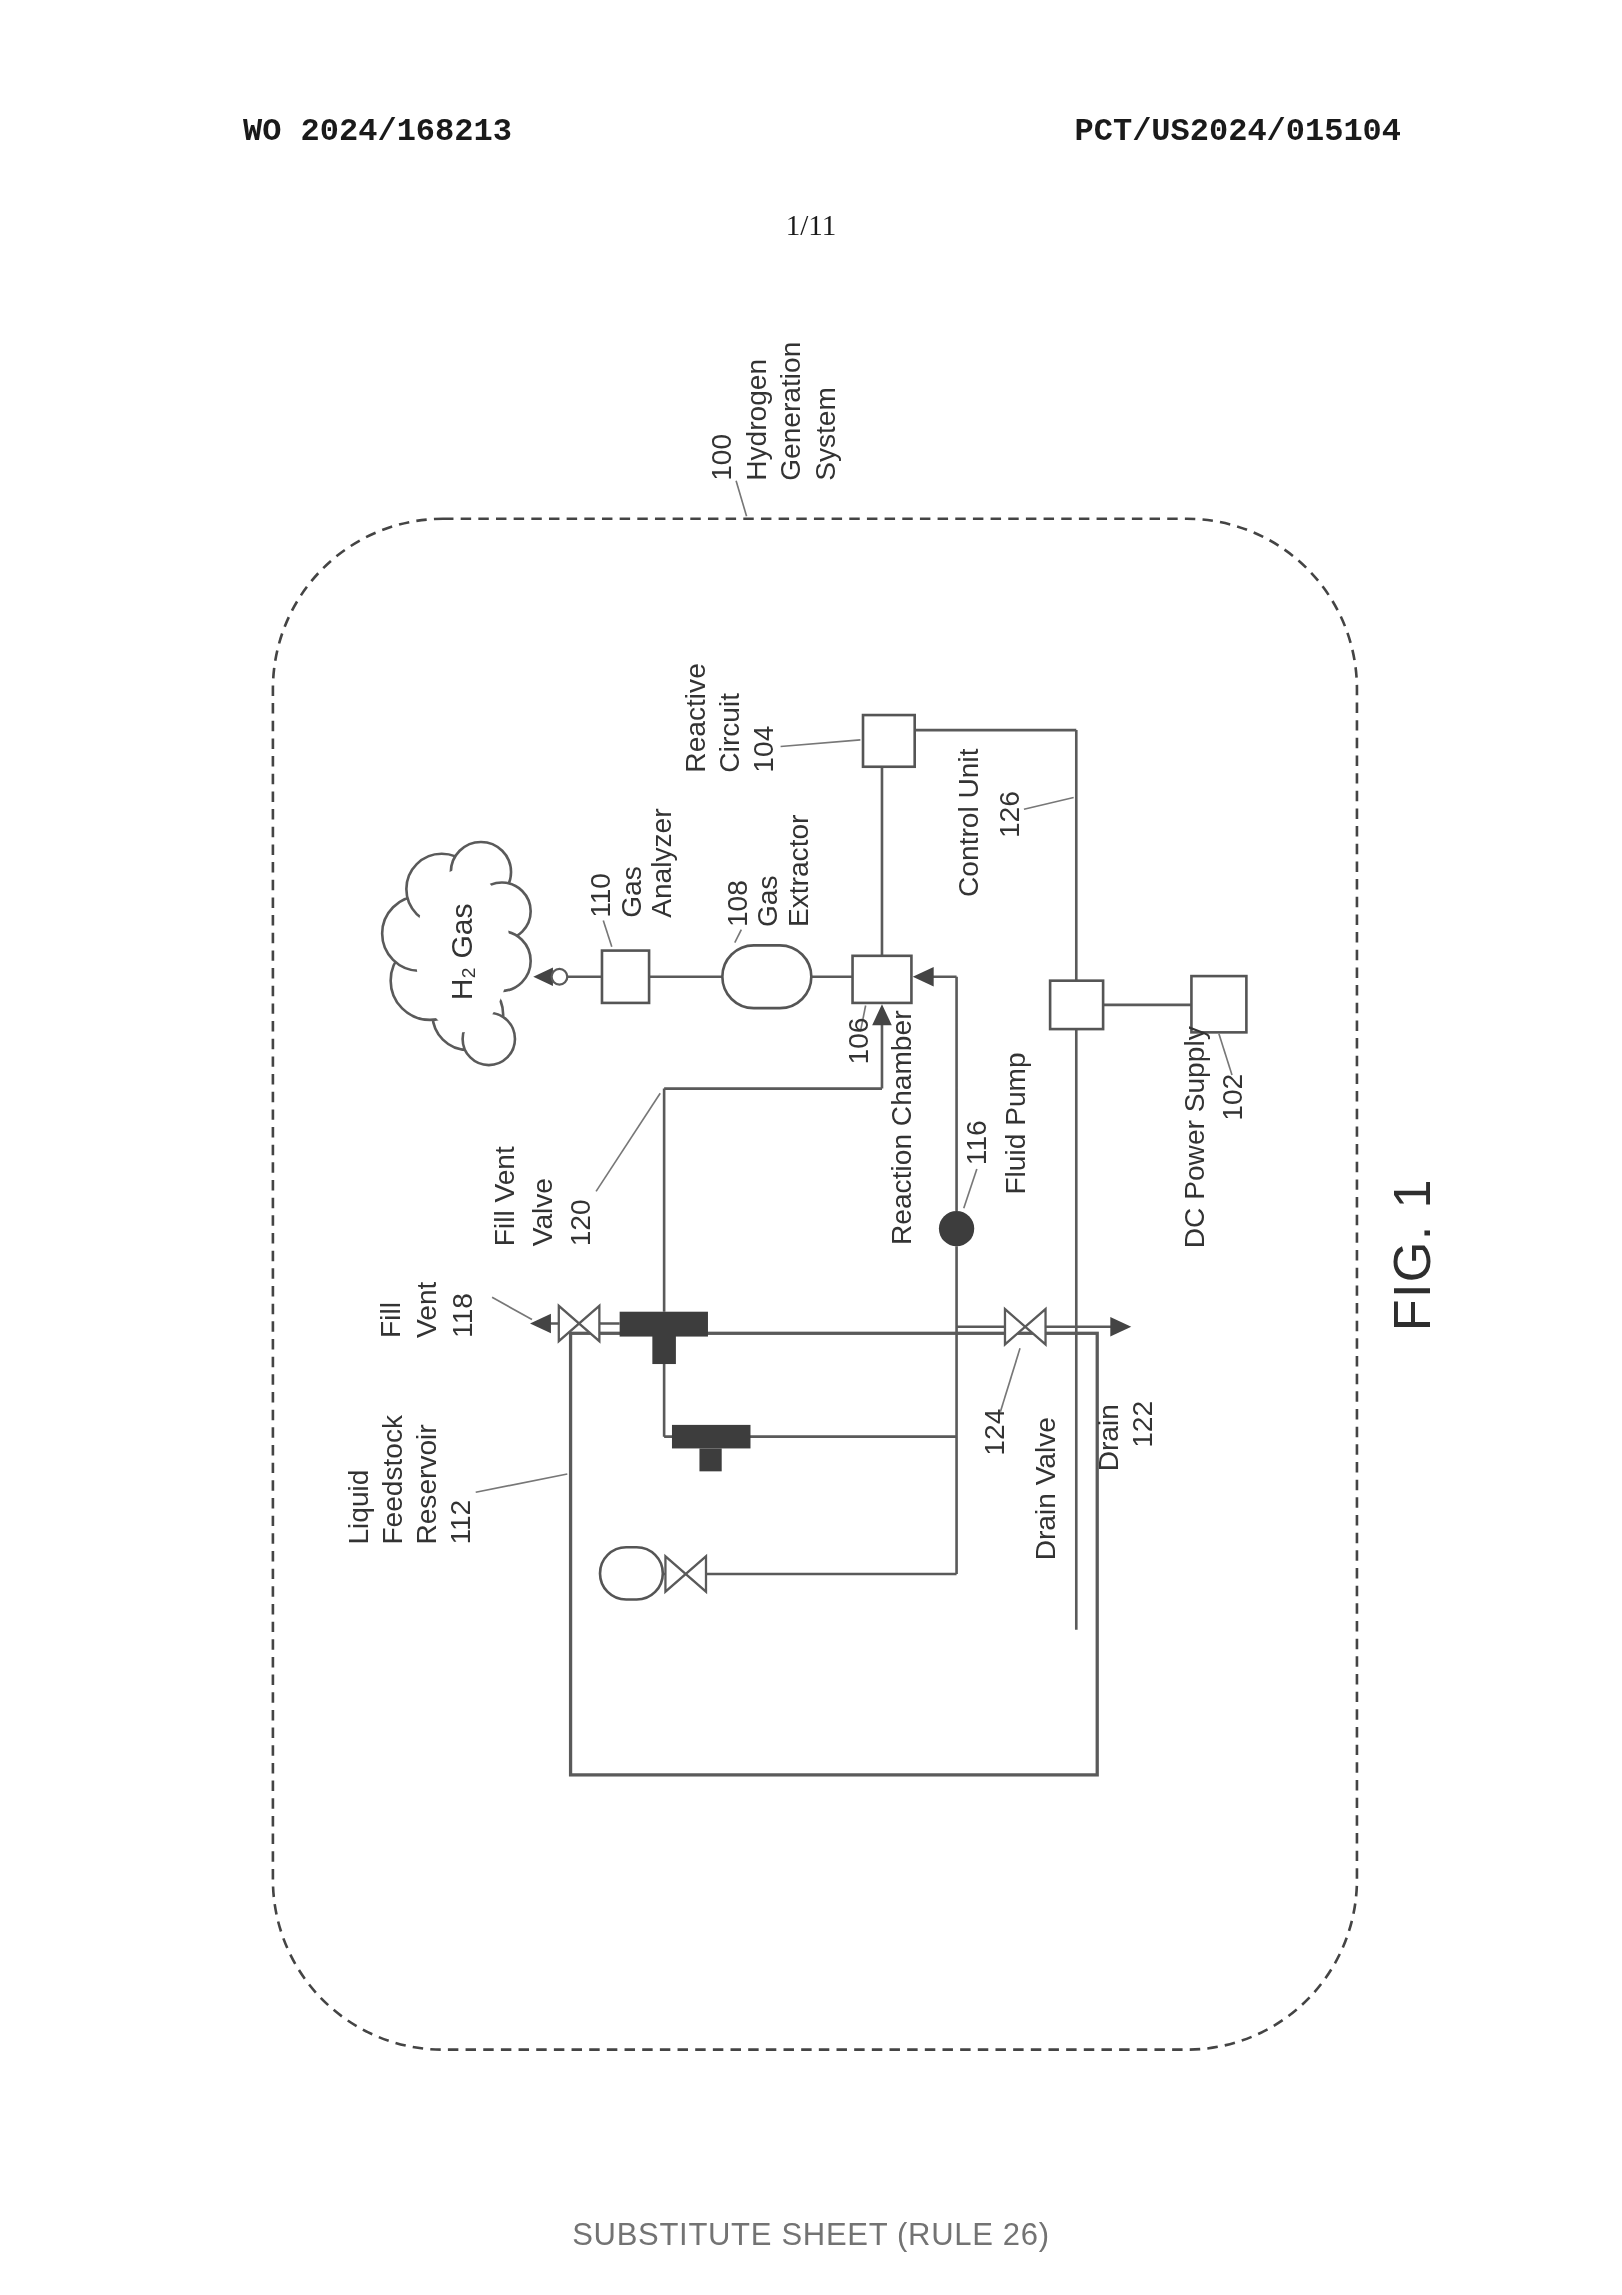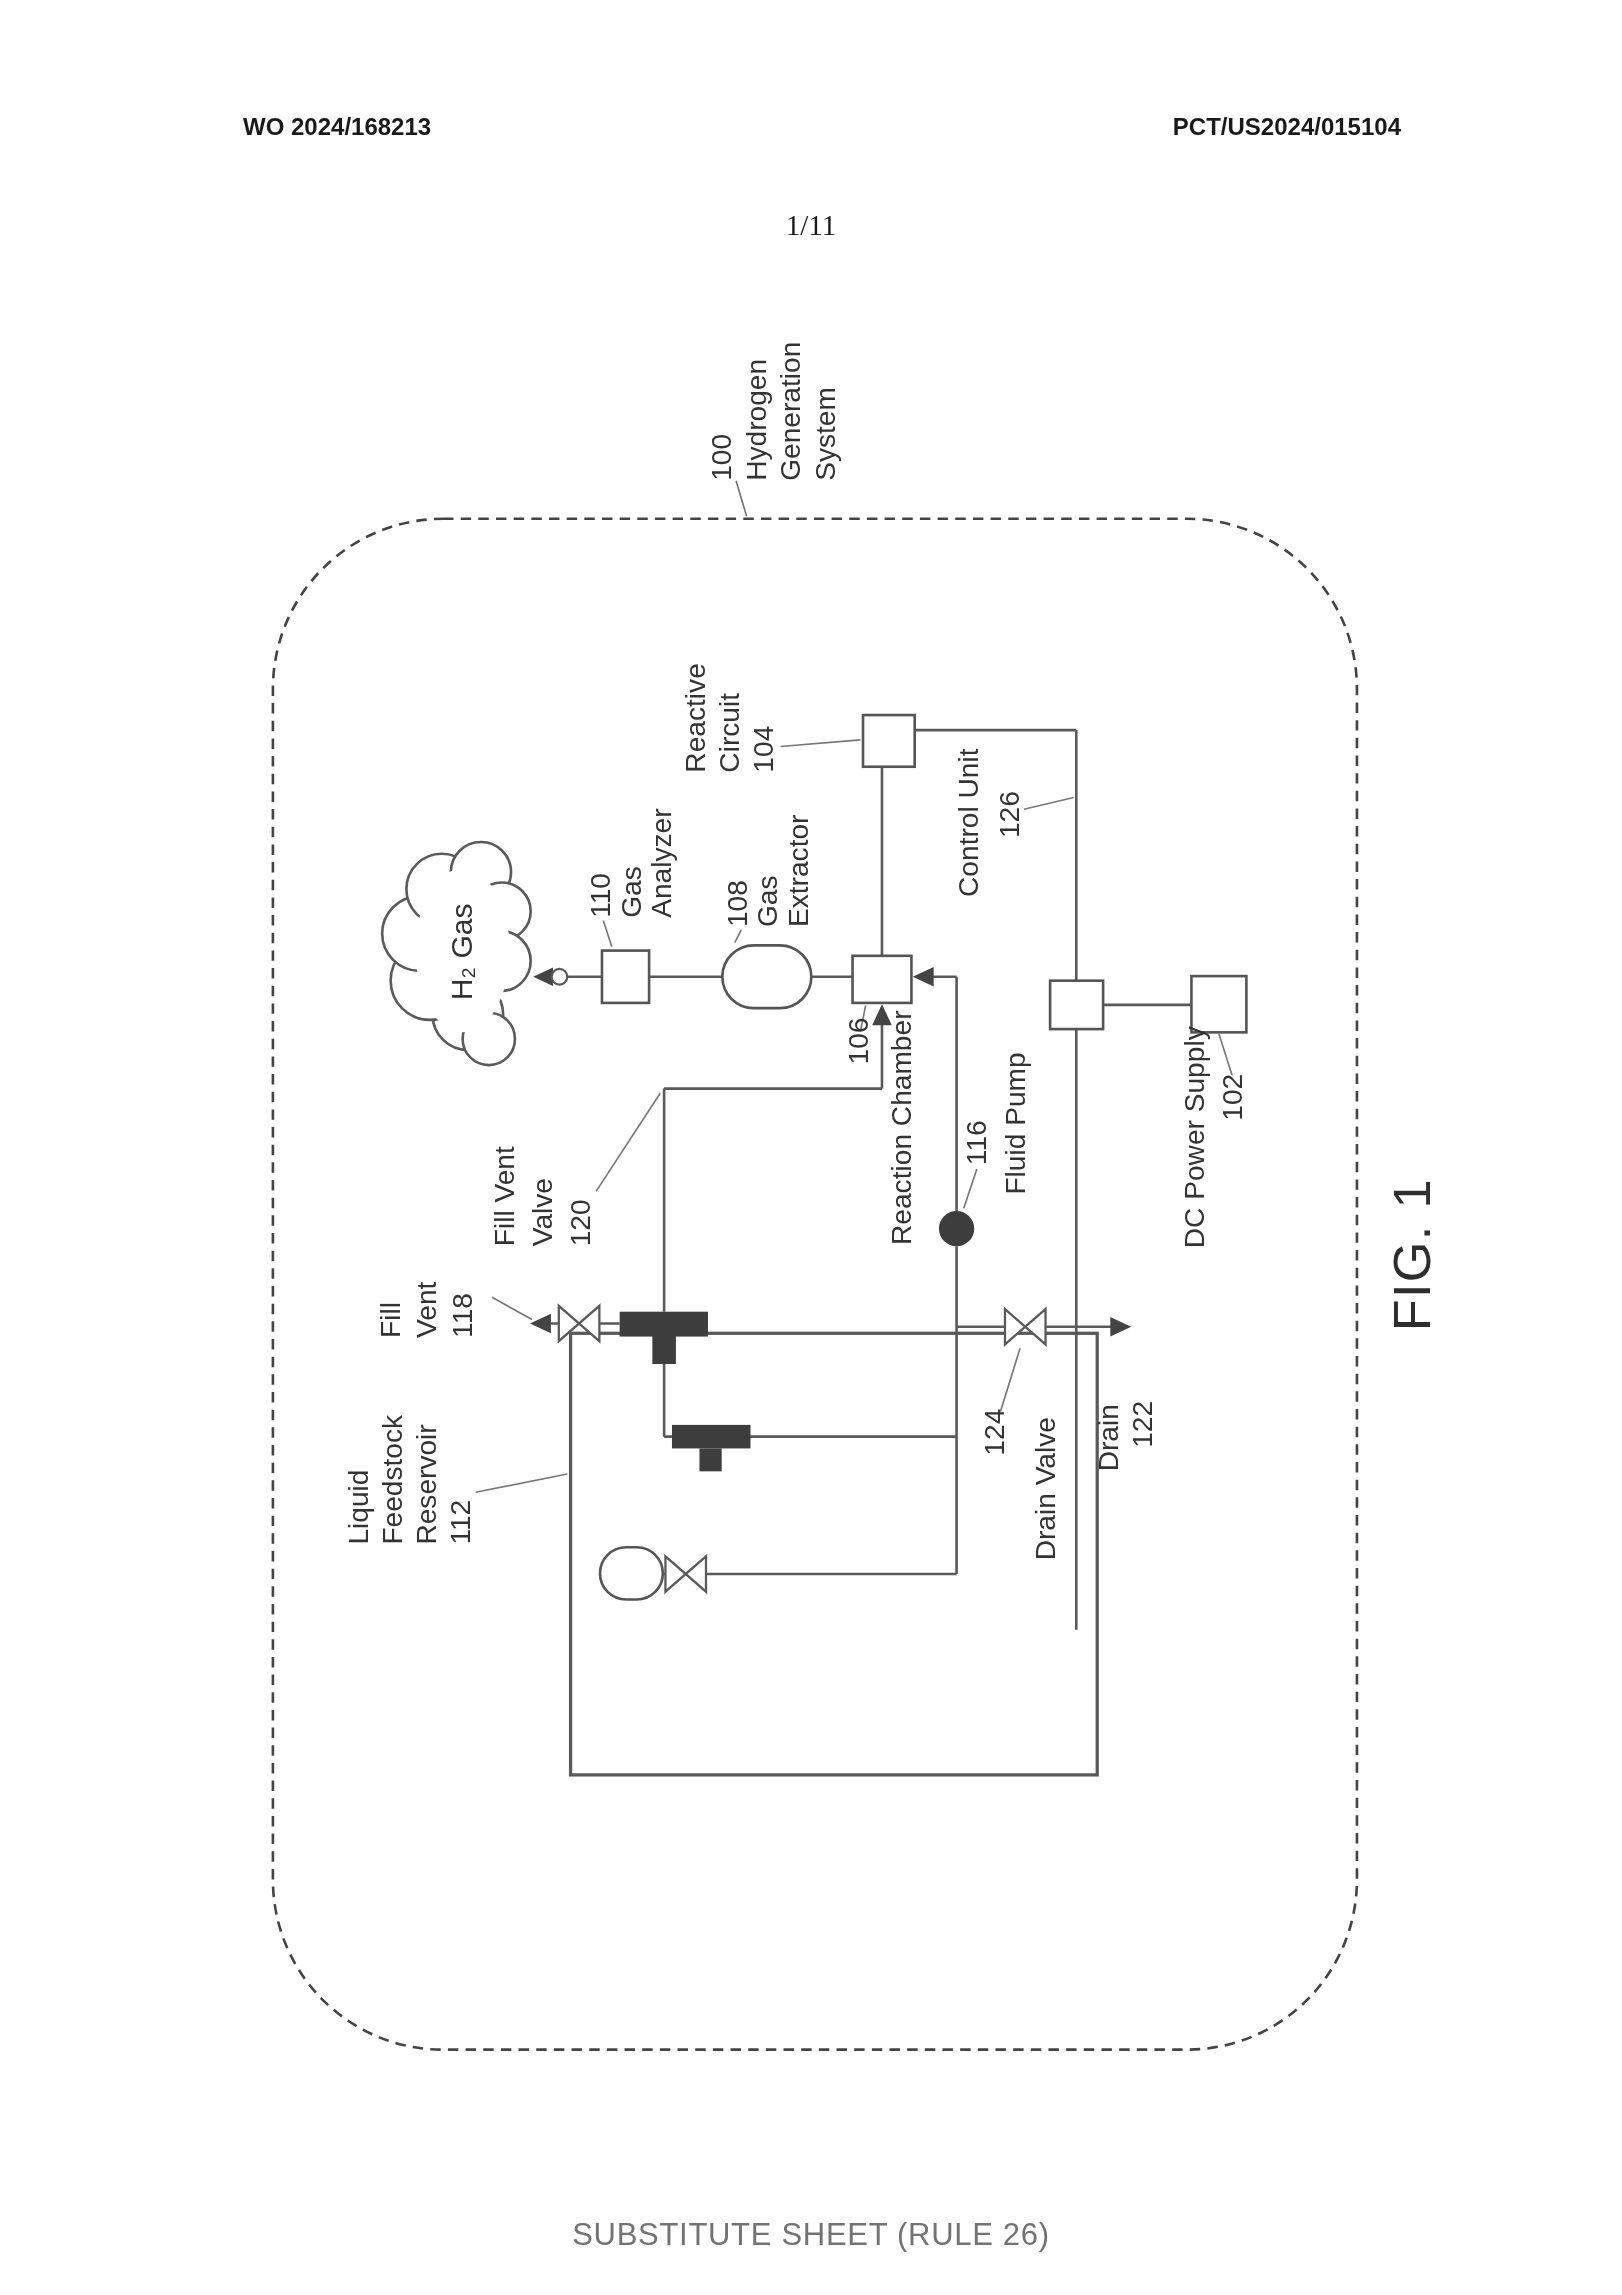--- a/index.html
+++ b/index.html
@@ -1,19 +1,19 @@
 <!DOCTYPE html>
 <html style="font-size:10.5px"><head>
 <meta charset="utf-8">
 <style>
   html,body{margin:0;padding:0;background:#e8e8e8;}
   .page{position:relative;width:1622px;height:2295px;background:#ffffff;overflow:hidden;
         font-family:"Liberation Sans",sans-serif;}
-  .hdr{position:absolute;top:113px;font-family:Liberation Sans, sans-serif;font-weight:bold;
-       font-size:24px;color:#1a1a1a;white-space:nowrap;}
+  .hdr{position:absolute;top:113px;font-family:Liberation Mono, monospace;font-weight:bold;
+       font-size:32px;color:#1a1a1a;white-space:nowrap;}
   #hdr-left{left:243px;}
   #hdr-right{right:221px;text-align:left;}
   .pagenum{position:absolute;top:209px;left:0;width:100%;text-align:center;
            font-family:"Liberation Serif",serif;font-size:29px;color:#1a1a1a;}
   .footer{position:absolute;top:2217px;left:0;width:100%;text-align:center;
           font-family:"Liberation Sans",sans-serif;font-size:31px;letter-spacing:0.7px;color:#737373;}
   svg{position:absolute;left:0;top:0;}
   svg text{font-family:"Liberation Sans",sans-serif;font-size:43px;fill:#333;}
   svg text.caption{font-size:80px;fill:#2e2e2e;letter-spacing:2px;}
   svg text.cloudtext{font-size:46px;text-anchor:middle;fill:#333;}

